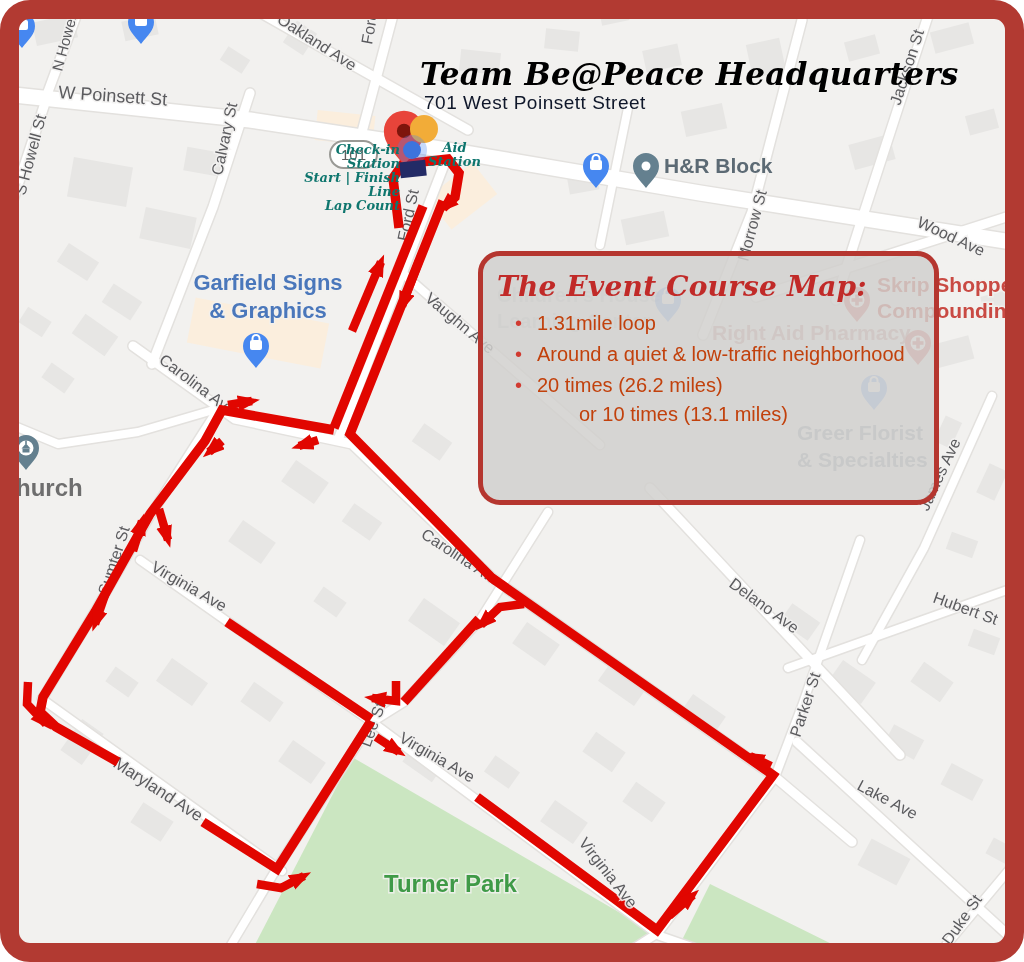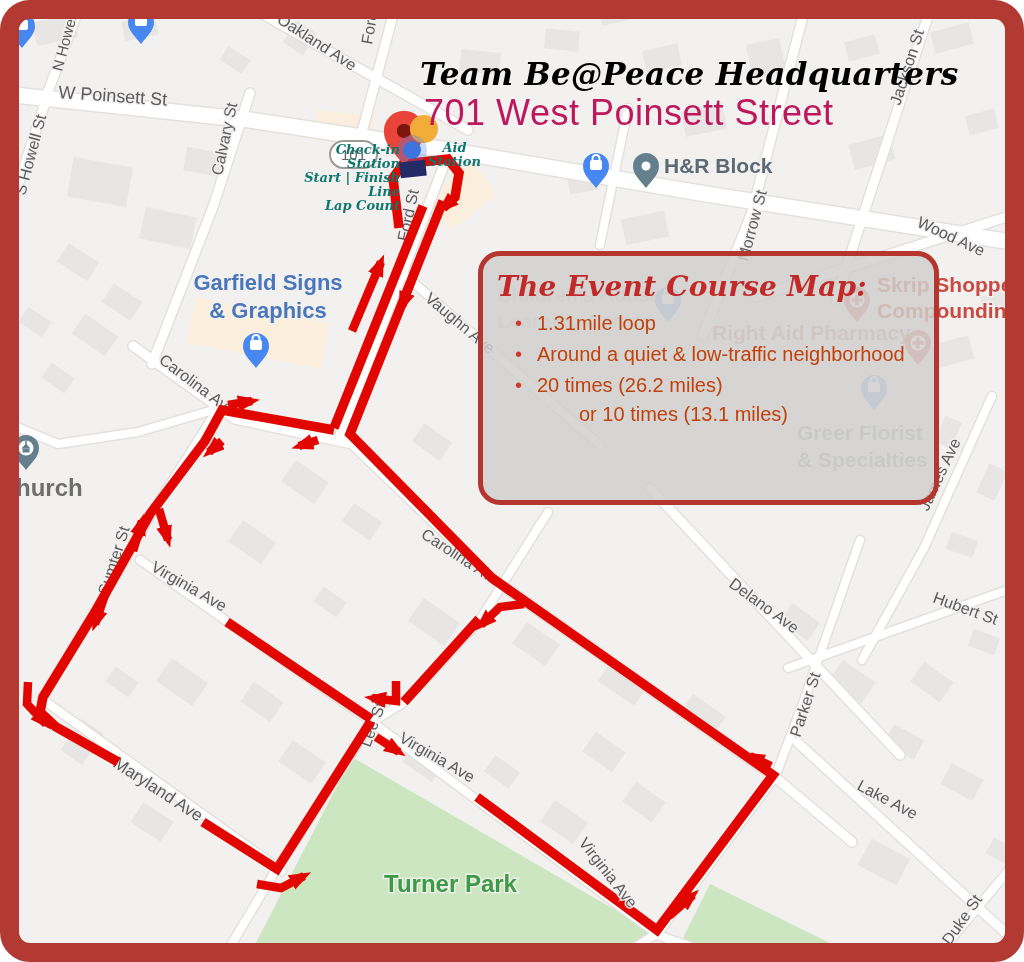--- a/index.html
+++ b/index.html
@@ -8,21 +8,21 @@
   .clip{position:absolute;left:13px;top:13px;width:998px;height:936px;border-radius:14px;
         overflow:hidden;background:#f2f1ef;}
   .inner{position:absolute;left:-13px;top:-13px;width:1024px;height:962px;}
   #map-svg{position:absolute;left:0;top:0;}
   .frame{position:absolute;inset:0;border:19px solid #b23a32;border-radius:30px;
          box-shadow:0 0 0 40px #ffffff;pointer-events:none;z-index:40;}
   .hq-title{position:absolute;left:420px;top:56px;z-index:10;
     font-family:"DejaVu Serif","Liberation Serif",serif;font-style:italic;font-weight:bold;
     font-size:31px;color:#000000;letter-spacing:.3px;white-space:nowrap;}
   .hq-sub{position:absolute;left:424px;top:92px;z-index:10;
-    font-size:36px;color:#be185d;letter-spacing:.5px;white-space:nowrap;}
+    font-size:19px;color:#0f172a;letter-spacing:.5px;white-space:nowrap;}
   .note{position:absolute;z-index:10;font-family:"DejaVu Serif","Liberation Serif",serif;
     font-style:italic;font-weight:bold;font-size:13px;line-height:14px;color:#0f766e;}
   .note-aid{left:428px;top:141px;text-align:center;}
   .note-checkin{left:288px;top:143px;width:112px;text-align:right;}
   .course-box{position:absolute;left:478px;top:251px;width:461px;height:254px;z-index:20;
     background:rgba(208,207,205,.84);border:5px solid #b5362f;border-radius:22px;
     box-sizing:border-box;padding:14px 12px 8px 14px;}
   .course-title{font-family:"DejaVu Serif","Liberation Serif",serif;font-style:italic;
     font-weight:bold;font-size:28px;color:#c12a28;margin:0 0 6px 0;letter-spacing:.2px;}
   .course-list{margin:0;padding:0 0 0 40px;list-style:none;}

